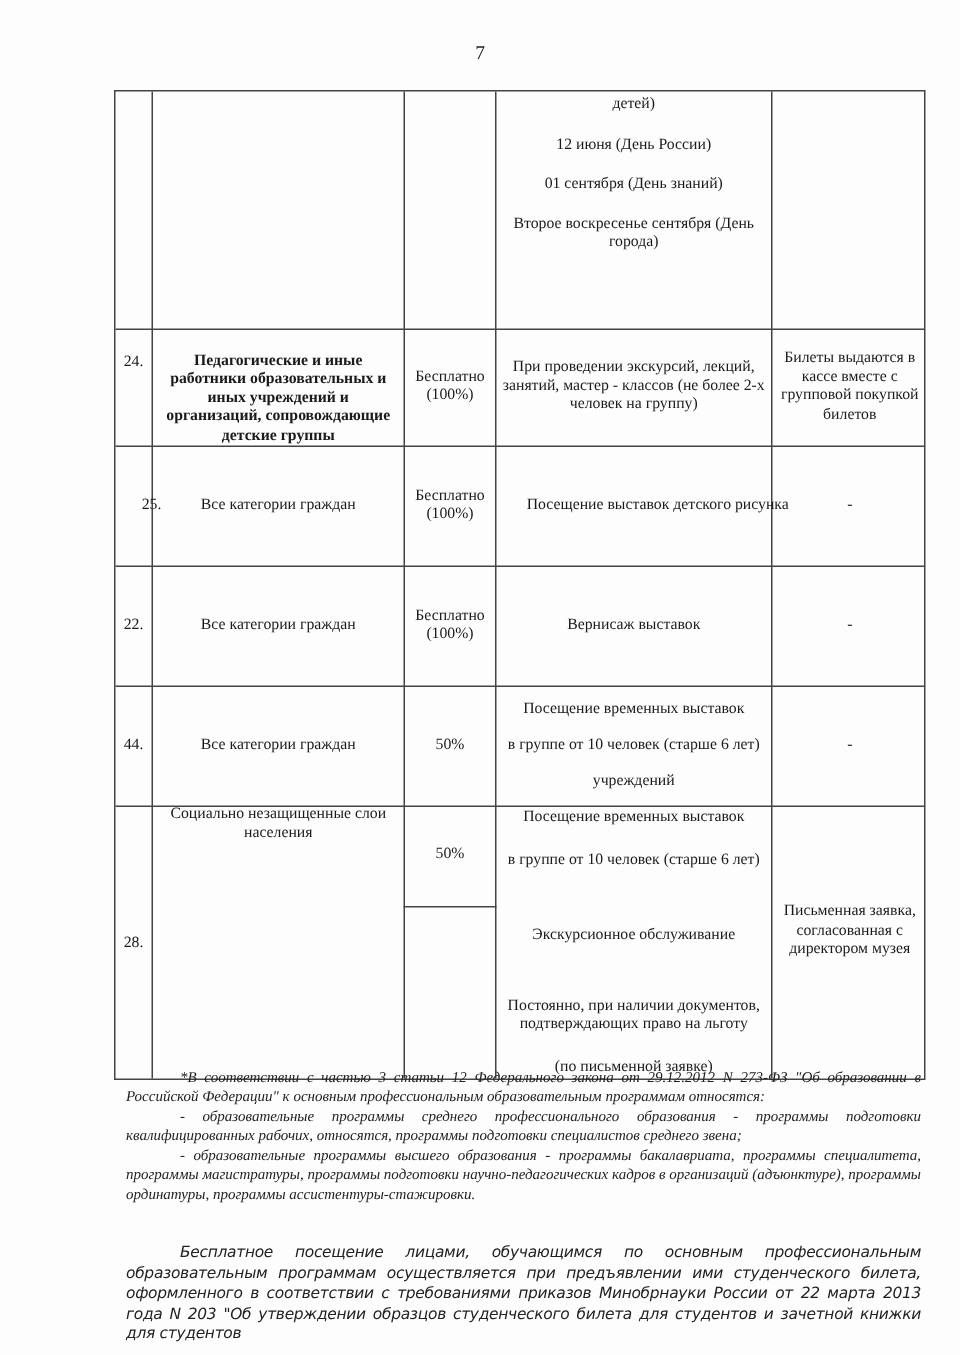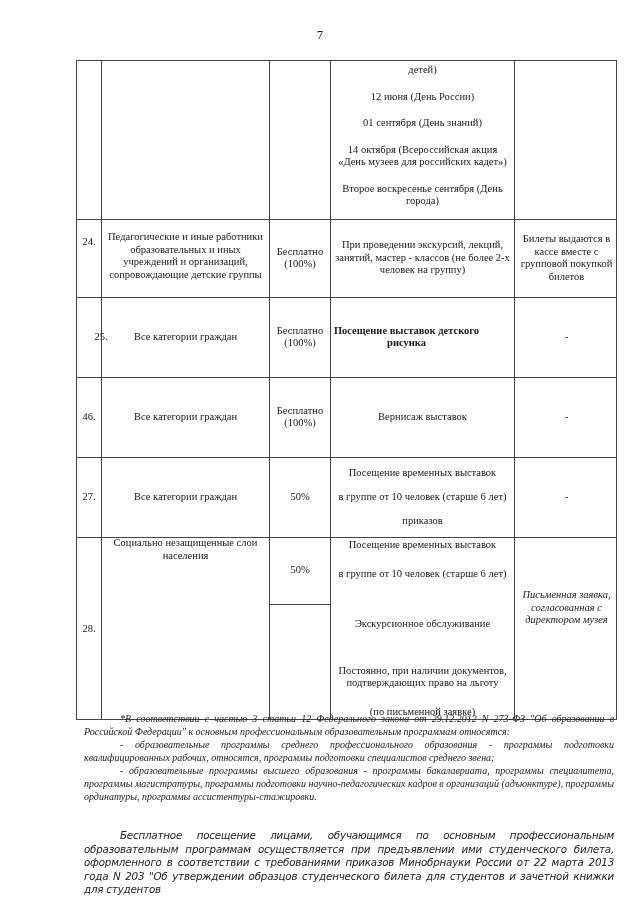--- a/index.html
+++ b/index.html
@@ -51,63 +51,62 @@
   <div class="hline" style="top:236px"></div>
   <div class="hline" style="top:316px"></div>
   <div class="hline" style="top:396px"></div>
   <div class="hline" style="top:476px"></div>
   <div class="hline" style="top:543px; left:192px; right:auto; width:62px"></div>
 
   <div class="cell" style="left:254px; width:183px; top:0; height:158px; justify-content:flex-start; padding-top:3px;">
     <p>детей)</p>
     <p style="margin-top:14px">12 июня (День России)</p>
     <p style="margin-top:14px">01 сентября (День знаний)</p>
-    <p style="margin-top:14px">14 октября (Всероссийская акция «День музеев для российских кадет»)</p>
     <p style="margin-top:14px">Второе воскресенье сентября (День города)</p>
   </div>
 
   <div class="cell num" style="left:0; width:24px; top:142px; height:78px;">24.</div>
-  <div class="cell" style="left:25px; width:167px; top:156px; height:78px;">Педагогические и иные работники образовательных и иных учреждений и организаций, сопровождающие детские группы</div>
+  <div class="cell" style="left:25px; width:167px; top:166px; height:78px;font-weight:bold;">Педагогические и иные работники образовательных и иных учреждений и организаций, сопровождающие детские группы</div>
   <div class="cell" style="left:193px; width:60px; top:158px; height:78px;">Бесплатно (100%)</div>
   <div class="cell" style="left:254px; width:183px; top:158px; height:78px;">При проведении экскурсий, лекций, занятий, мастер - классов (не более 2-х человек на группу)</div>
   <div class="cell" style="left:438px; width:103px; top:158px; height:78px;">Билеты выдаются в кассе вместе с групповой покупкой билетов</div>
 
   <div class="cell num" style="left:12px; width:24px; top:236px; height:80px;">25.</div>
   <div class="cell" style="left:25px; width:167px; top:236px; height:80px;">Все категории граждан</div>
   <div class="cell" style="left:193px; width:60px; top:236px; height:80px;">Бесплатно (100%)</div>
-  <div class="cell" style="left:238px; width:183px; top:236px; height:80px;font-weight:bold;">Посещение выставок детского рисунка</div>
+  <div class="cell" style="left:270px; width:183px; top:236px; height:80px;">Посещение выставок детского рисунка</div>
   <div class="cell" style="left:438px; width:103px; top:236px; height:80px;">-</div>
 
-  <div class="cell num" style="left:0; width:24px; top:316px; height:80px;">46.</div>
+  <div class="cell num" style="left:0; width:24px; top:316px; height:80px;">22.</div>
   <div class="cell" style="left:25px; width:167px; top:316px; height:80px;">Все категории граждан</div>
   <div class="cell" style="left:193px; width:60px; top:316px; height:80px;">Бесплатно (100%)</div>
   <div class="cell" style="left:254px; width:183px; top:316px; height:80px;">Вернисаж выставок</div>
   <div class="cell" style="left:438px; width:103px; top:316px; height:80px;">-</div>
 
-  <div class="cell num" style="left:0; width:24px; top:396px; height:80px;">27.</div>
+  <div class="cell num" style="left:0; width:24px; top:396px; height:80px;">44.</div>
   <div class="cell" style="left:25px; width:167px; top:396px; height:80px;">Все категории граждан</div>
   <div class="cell" style="left:193px; width:60px; top:396px; height:80px;">50%</div>
   <div class="cell" style="left:254px; width:183px; top:396px; height:80px; justify-content:space-around; padding:4px 4px;">
     <p>Посещение временных выставок</p>
     <p>в группе от 10 человек (старше 6 лет)</p>
-    <p>приказов</p>
+    <p>учреждений</p>
   </div>
   <div class="cell" style="left:438px; width:103px; top:396px; height:80px;">-</div>
 
   <div class="cell num" style="left:0; width:24px; top:476px; height:184px; justify-content:center; padding-bottom:0;">28.</div>
   <div class="cell" style="left:25px; width:167px; top:476px; height:184px; justify-content:flex-start; ">Социально незащищенные слои населения</div>
   <div class="cell" style="left:193px; width:60px; top:476px; height:67px;">50%</div>
   <div class="cell" style="left:254px; width:183px; top:476px; height:184px; justify-content:flex-start; padding-top:2px;">
     <p>Посещение временных выставок</p>
     <p style="margin-top:16px">в группе от 10 человек (старше 6 лет)</p>
     <p style="margin-top:38px">Экскурсионное обслуживание</p>
     <p style="margin-top:34px">Постоянно, при наличии документов, подтверждающих право на льготу</p>
     <p style="margin-top:16px">(по письменной заявке)</p>
   </div>
-  <div class="cell" style="left:438px; width:103px; top:476px; height:184px; justify-content:flex-start; padding-top:52px;font-style:italic;">Письменная заявка, согласованная с директором музея</div>
+  <div class="cell" style="left:438px; width:103px; top:476px; height:184px; justify-content:flex-start; padding-top:65px;">Письменная заявка, согласованная с директором музея</div>
 </div>
 
 <div class="notes">
   <p class="indent">*В соответствии с частью 3 статьи 12 Федерального закона от 29.12.2012 N 273-ФЗ "Об образовании в Российской Федерации" к основным профессиональным образовательным программам относятся:</p>
   <p class="indent">- образовательные программы среднего профессионального образования - программы подготовки квалифицированных рабочих, относятся, программы подготовки специалистов среднего звена;</p>
   <p class="indent">- образовательные программы высшего образования - программы бакалавриата, программы специалитета, программы магистратуры, программы подготовки научно-педагогических кадров в организаций (адъюнктуре), программы ординатуры, программы ассистентуры-стажировки.</p>
 </div>
 <div class="notes2">
   <p>Бесплатное посещение лицами, обучающимся по основным профессиональным образовательным программам осуществляется при предъявлении ими студенческого билета, оформленного в соответствии с требованиями приказов Минобрнауки России от 22 марта 2013 года N 203 "Об утверждении образцов студенческого билета для студентов и зачетной книжки для студентов</p>
 </div>

